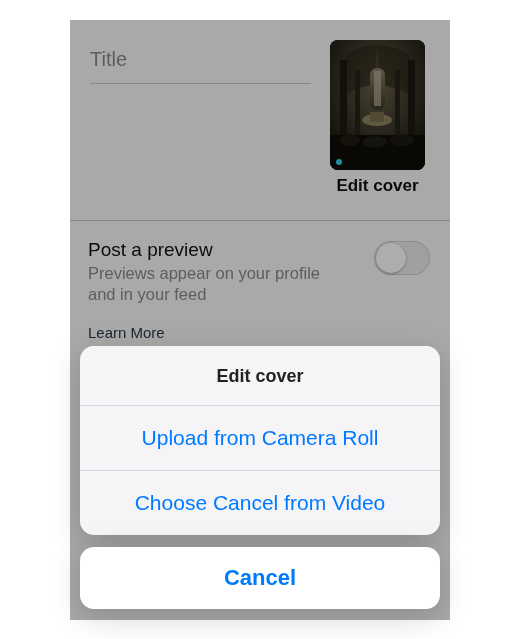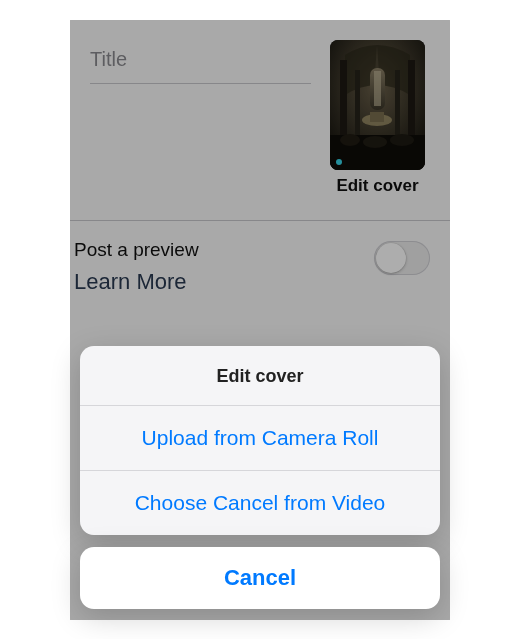--- a/index.html
+++ b/index.html
@@ -46,29 +46,29 @@
   .thumb-label {
     margin-top: 6px;
     font-size: 17px;
     font-weight: 600;
     color: #111;
   }
 
   .hr { height: 1px; background: #c8c8cc; margin: 14px 0 0 0; }
 
   .section2 {
-    padding: 18px 20px 18px 4px;
+    padding: 18px 20px 18px 18px;
     display: flex;
     align-items: flex-start;
     justify-content: space-between;
   }
   .s2-text { max-width: 240px; }
   .s2-title { font-size: 19px; color: #111; margin-bottom: 2px; }
   .s2-sub { font-size: 16.5px; color: #8a8a8f; line-height: 1.25; }
-  .s2-link { font-size: 22px; color: #2a3a52; margin-top: 8px; }
+  .s2-link { font-size: 15px; color: #2a3a52; margin-top: 20px; }
 
   .toggle {
     width: 56px; height: 34px;
     border-radius: 17px;
     background: #ececec;
     box-shadow: inset 0 0 0 1px #d0d0d5;
     position: relative;
     flex-shrink: 0;
     margin-top: 2px;
   }
@@ -182,20 +182,21 @@
       </div>
       <div class="thumb-label">Edit cover</div>
     </div>
   </div>
 
   <div class="hr"></div>
 
   <div class="section2">
     <div class="s2-text">
       <div class="s2-title">Post a preview</div>
+      <div class="s2-sub">Previews appear on your profile and in your feed</div>
       <div class="s2-link">Learn More</div>
     </div>
     <div class="toggle" aria-checked="false">
       <div class="toggle-knob"></div>
     </div>
   </div>
 </div>
 
 <div class="dim"></div>
 

